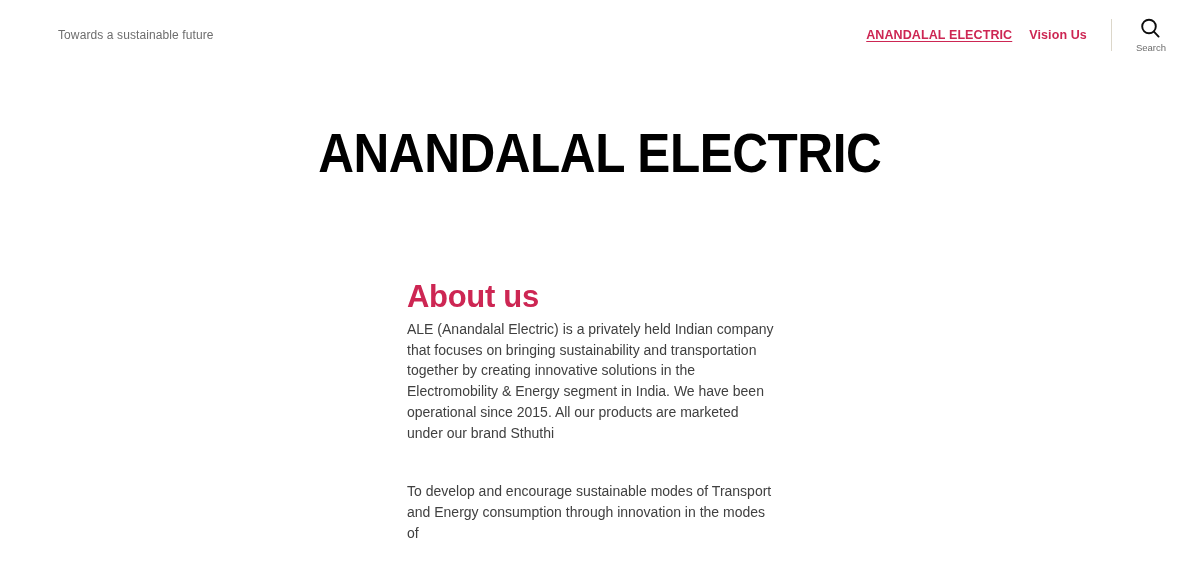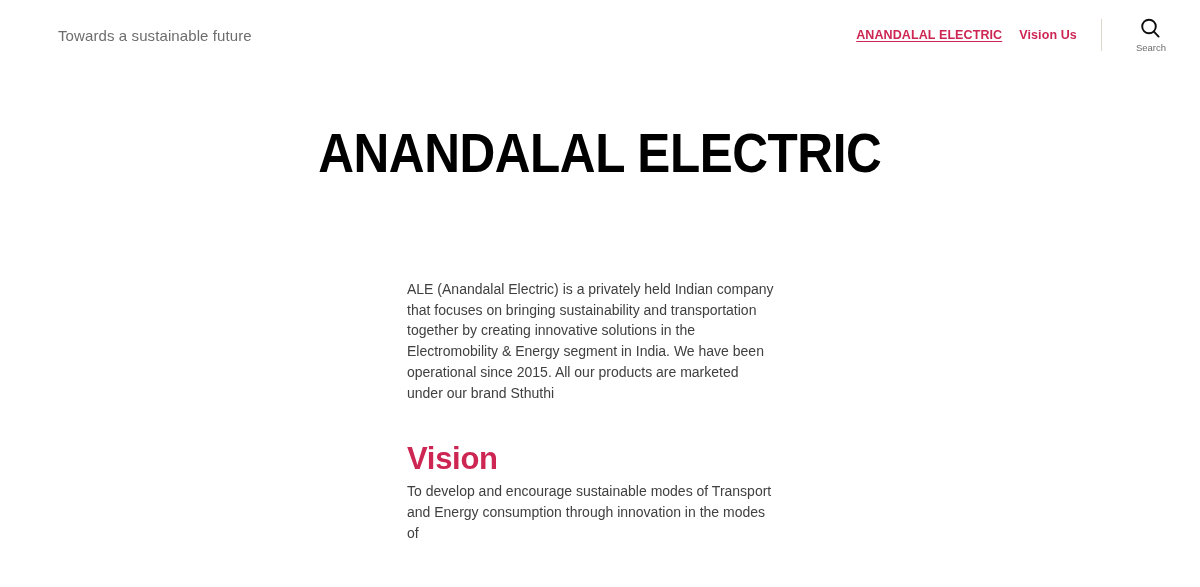--- a/index.html
+++ b/index.html
@@ -13,21 +13,21 @@
   
   .site-header {
     height: 70px;
     display: flex;
     align-items: center;
     justify-content: space-between;
     padding: 0 34px 0 58px;
     background: #ffffff;
   }
   .tagline {
-    font-size: 15px;
+    font-size: 12px;
     color: #6d6d6d;
     letter-spacing: 0.1px;
     text-align: center;
   }
   .header-right {
     display: flex;
     align-items: center;
   }
   .nav {
     display: flex;
@@ -52,21 +52,20 @@
   }
   .search-toggle {
     background: none;
     border: none;
     display: flex;
     flex-direction: column;
     align-items: center;
     gap: 2px;
     cursor: pointer;
     padding: 0;
-    margin-left: 10px;
   }
   .search-toggle svg { display: block; }
   .search-label {
     font-size: 9.5px;
     color: #6d6d6d;
   }
 
   
   .hero {
     margin-top: 55px;
@@ -129,20 +128,20 @@
     </button>
   </div>
 </header>
 
 <section class="hero">
   <h1 class="hero-title">ANANDALAL ELECTRIC</h1>
 </section>
 
 <main class="content">
   <section class="section">
+    <h2 class="section-heading">About us</h2>
     <p class="section-body">ALE (Anandalal Electric) is a privately held Indian company that focuses on bringing sustainability and transportation together by creating innovative solutions in the Electromobility &amp; Energy segment in India. We have been operational since 2015. All our products are marketed under our brand Sthuthi</p>
   </section>
 
   <section class="section">
-    <h2 class="section-heading">Vision</h2>
     <p class="section-body">To develop and encourage sustainable modes of Transport and Energy consumption through innovation in the modes of</p>
   </section>
 </main>
 
 </body></html>

